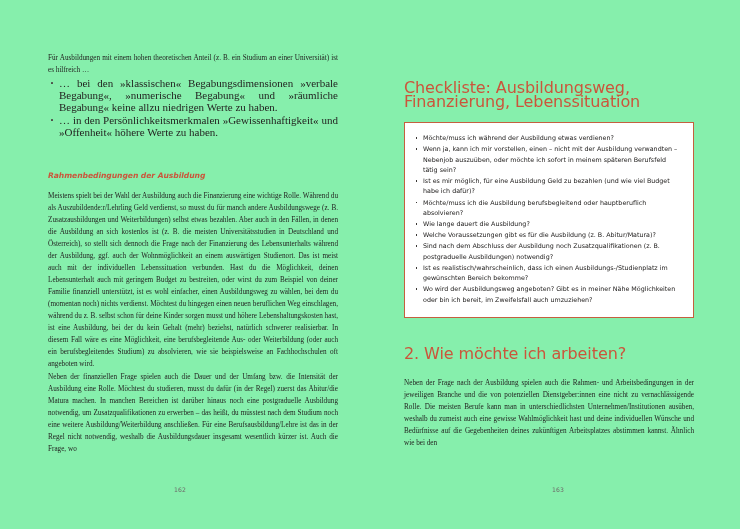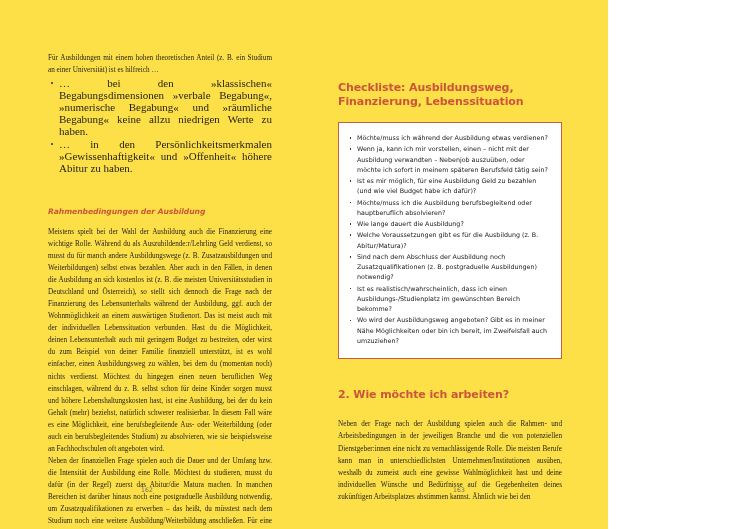--- a/index.html
+++ b/index.html
@@ -10,23 +10,23 @@
   }
   body {
     width: 750px;
     height: 529px;
     overflow: hidden;
     font-family: "Liberation Serif", "DejaVu Serif", serif;
     color: #1d1b1a;
   }
   .spread {
     position: relative;
-    width: 608px;
+    width: 740px;
     height: 529px;
-    background: #fde047;
+    background: #86efac;
     display: flex;
   }
   .page {
     position: relative;
     width: 375px;
     height: 529px;
     box-sizing: border-box;
   }
   .page-left {
     padding: 52px 32px 0 48px;
@@ -78,22 +78,22 @@
     font-family: "DejaVu Sans", "Liberation Sans", sans-serif;
     font-weight: bold;
     font-size: 7.6px;
     letter-spacing: -0.05px;
     color: #cb553b;
     margin: 0 0 9px 0;
     line-height: 11px;
   }
   .section-heading {
     font-family: "DejaVu Sans", "Liberation Sans", sans-serif;
-    font-weight: bold;
-    font-size: 11px;
+    font-weight: normal;
+    font-size: 16px;
     letter-spacing: -0.1px;
     color: #cb553b;
     margin: 0;
     line-height: 14px;
   }
   .heading-gap-top-1 { margin-top: 32px; font-style: italic; }
   .heading-gap-top-2 { margin-top: 29px; }
   .heading-gap-bottom { margin-bottom: 16px; }
 
   .checklist-box {
@@ -152,21 +152,21 @@
 <body>
 
 <div class="spread">
 
   <div class="page page-left">
 
     <p class="body-text">Für Ausbildungen mit einem hohen theoretischen Anteil (z. B. ein Studium an einer Universität) ist es hilfreich …</p>
 
     <ul class="serif-list">
       <li>… bei den »klassischen« Begabungsdimensionen »verbale Begabung«, »numerische Begabung« und »räumliche Begabung« keine allzu niedrigen Werte zu haben.</li>
-      <li>… in den Persönlichkeitsmerkmalen »Gewissenhaftigkeit« und »Offenheit« höhere Abitur zu haben.</li>
+      <li>… in den Persönlichkeitsmerkmalen »Gewissenhaftigkeit« und »Offenheit« höhere Werte zu haben.</li>
     </ul>
 
     <h3 class="sub-heading heading-gap-top-1">Rahmenbedingungen der Ausbildung</h3>
 
     <p class="body-text tight-follow">Meistens spielt bei der Wahl der Ausbildung auch die Finanzierung eine wichtige Rolle. Während du als Auszubildende:r/Lehrling Geld verdienst, so musst du für manch andere Ausbildungswege (z. B. Zusatzausbildungen und Weiterbildungen) selbst etwas bezahlen. Aber auch in den Fällen, in denen die Ausbildung an sich kostenlos ist (z. B. die meisten Universitätsstudien in Deutschland und Österreich), so stellt sich dennoch die Frage nach der Finanzierung des Lebensunterhalts während der Ausbildung, ggf. auch der Wohnmöglichkeit an einem auswärtigen Studienort. Das ist meist auch mit der individuellen Lebenssituation verbunden. Hast du die Möglichkeit, deinen Lebensunterhalt auch mit geringem Budget zu bestreiten, oder wirst du zum Beispiel von deiner Familie finanziell unterstützt, ist es wohl einfacher, einen Ausbildungsweg zu wählen, bei dem du (momentan noch) nichts verdienst. Möchtest du hingegen einen neuen beruflichen Weg einschlagen, während du z. B. selbst schon für deine Kinder sorgen musst und höhere Lebenshaltungskosten hast, ist eine Ausbildung, bei der du kein Gehalt (mehr) beziehst, natürlich schwerer realisierbar. In diesem Fall wäre es eine Möglichkeit, eine berufsbegleitende Aus- oder Weiterbildung (oder auch ein berufsbegleitendes Studium) zu absolvieren, wie sie beispielsweise an Fachhochschulen oft angeboten wird.</p>
 
     <p class="body-text">Neben der finanziellen Frage spielen auch die Dauer und der Umfang bzw. die Intensität der Ausbildung eine Rolle. Möchtest du studieren, musst du dafür (in der Regel) zuerst das Abitur/die Matura machen. In manchen Bereichen ist darüber hinaus noch eine postgraduelle Ausbildung notwendig, um Zusatzqualifikationen zu erwerben – das heißt, du müsstest nach dem Studium noch eine weitere Ausbildung/Weiterbildung anschließen. Für eine Berufsausbildung/Lehre ist das in der Regel nicht notwendig, weshalb die Ausbildungsdauer insgesamt wesentlich kürzer ist. Auch die Frage, wo</p>
 
     <div class="folio folio-left">162</div>
   </div>

